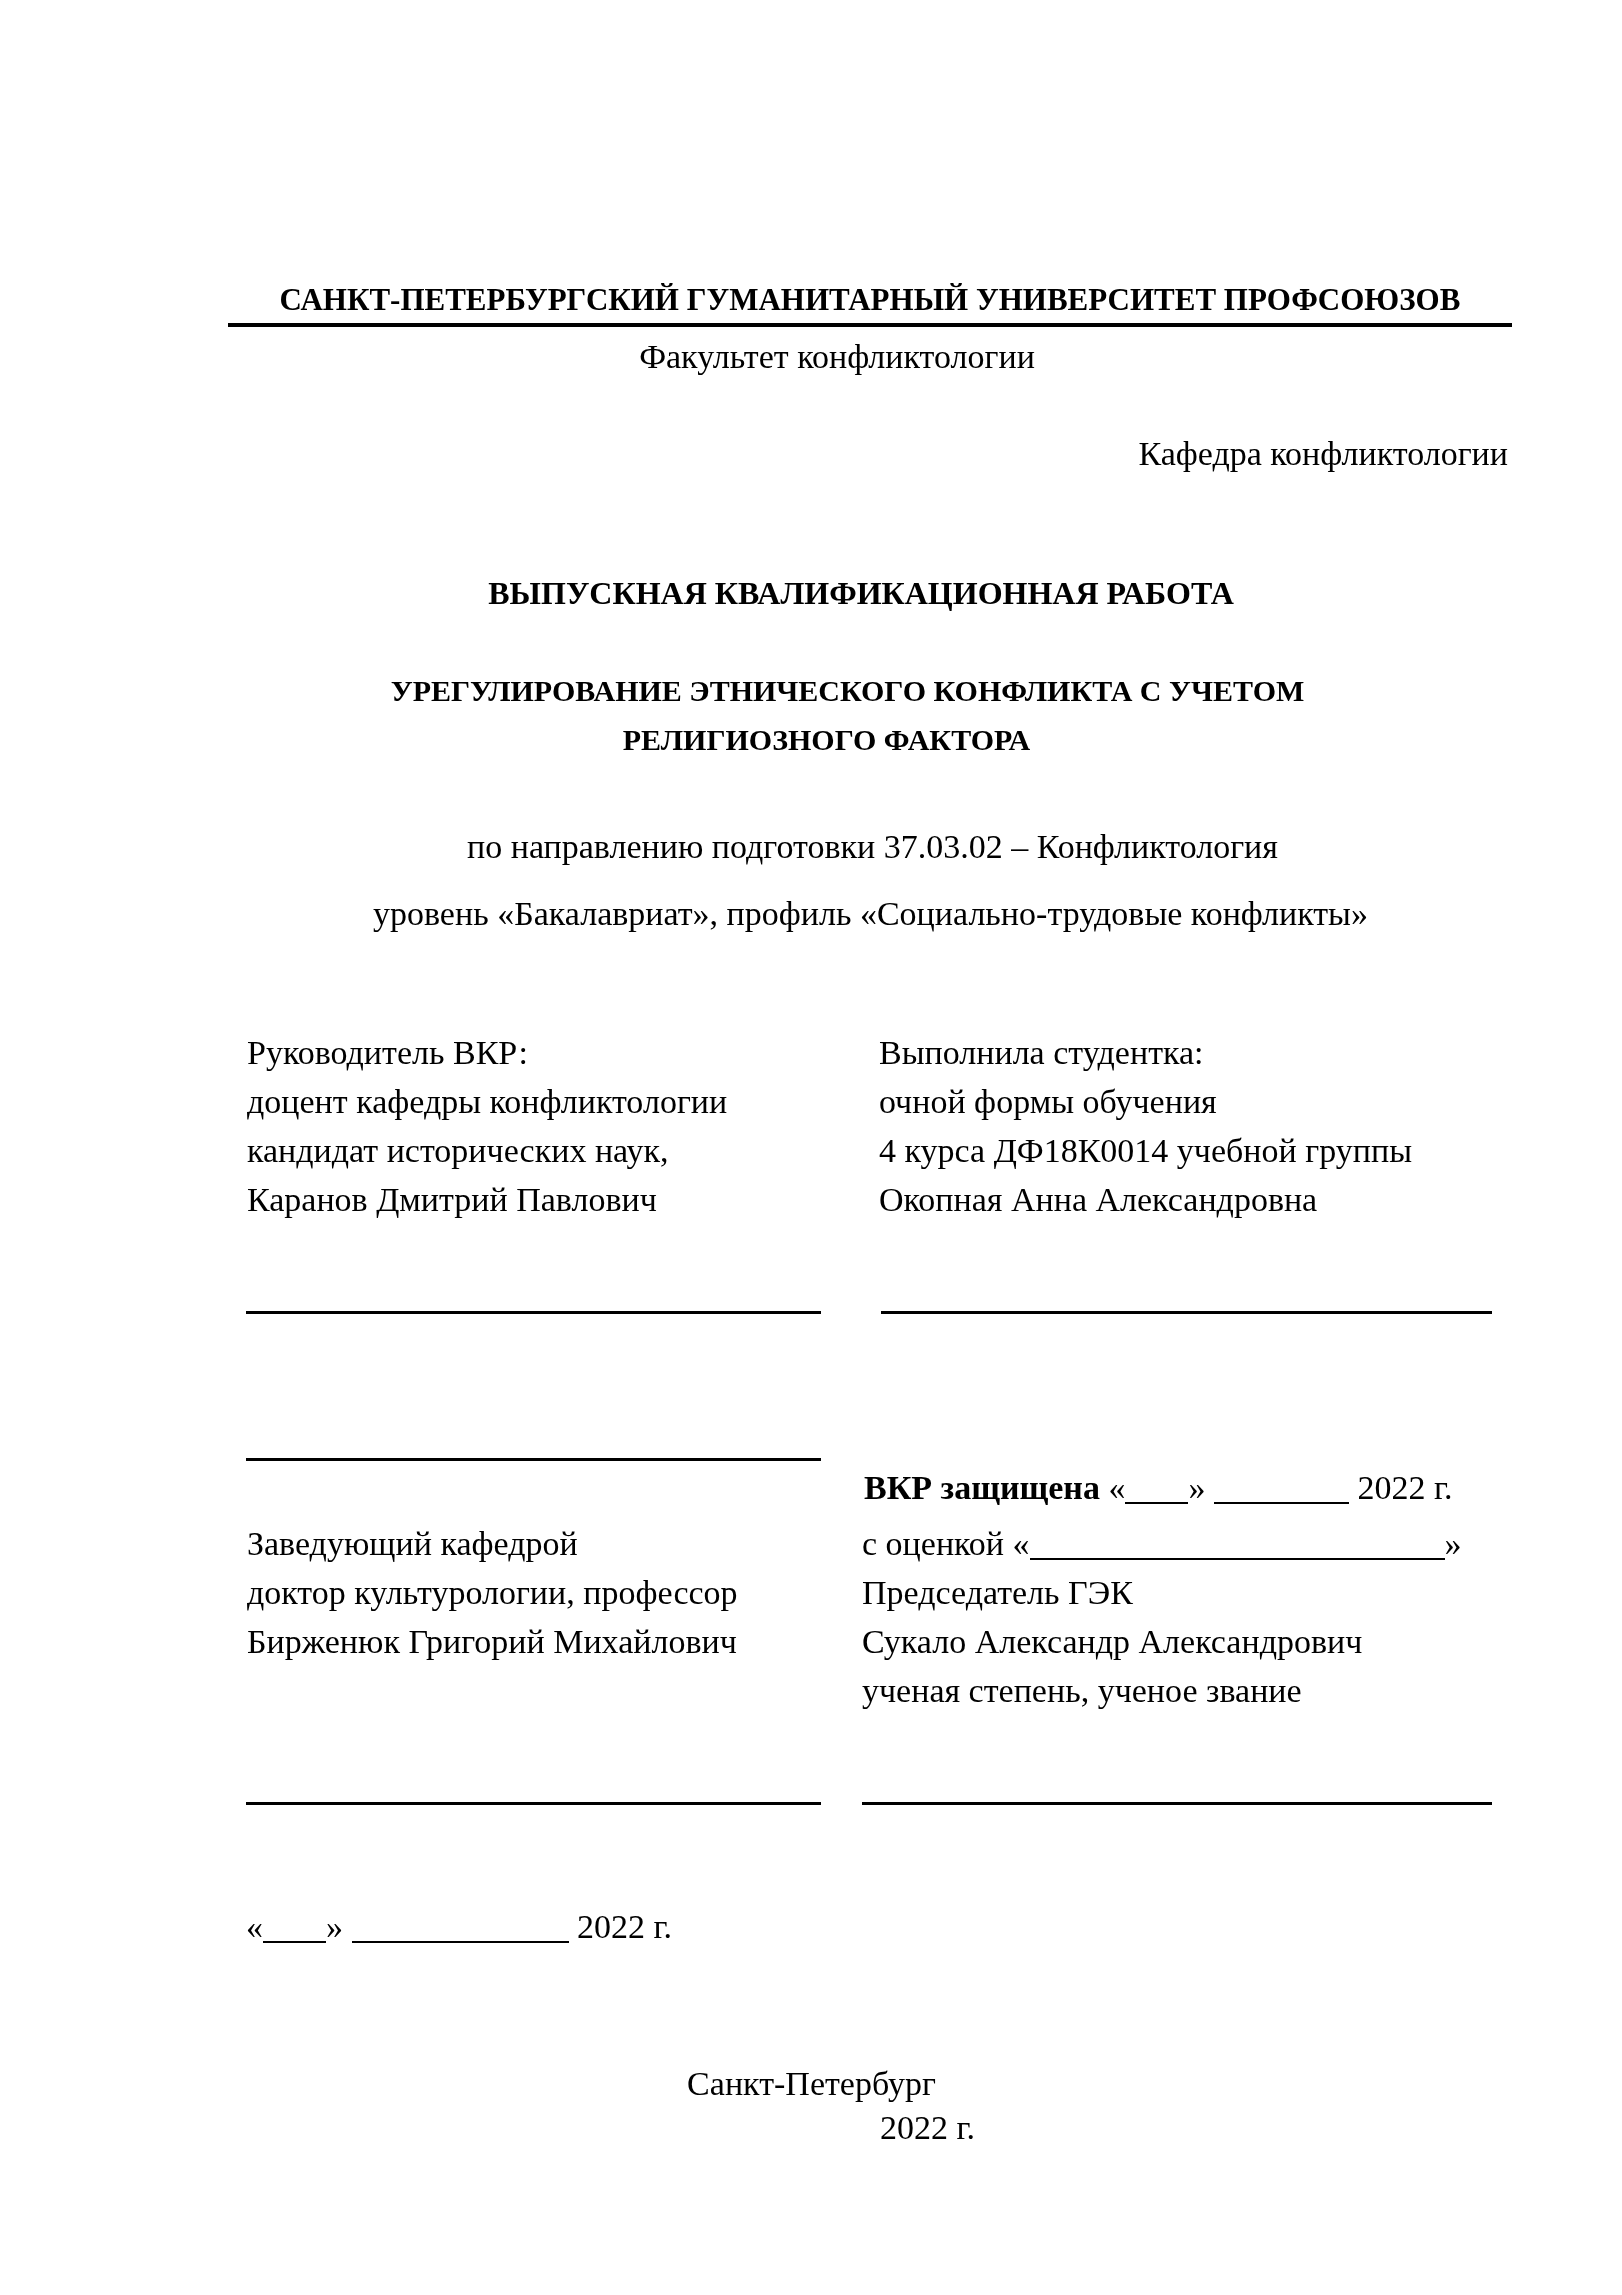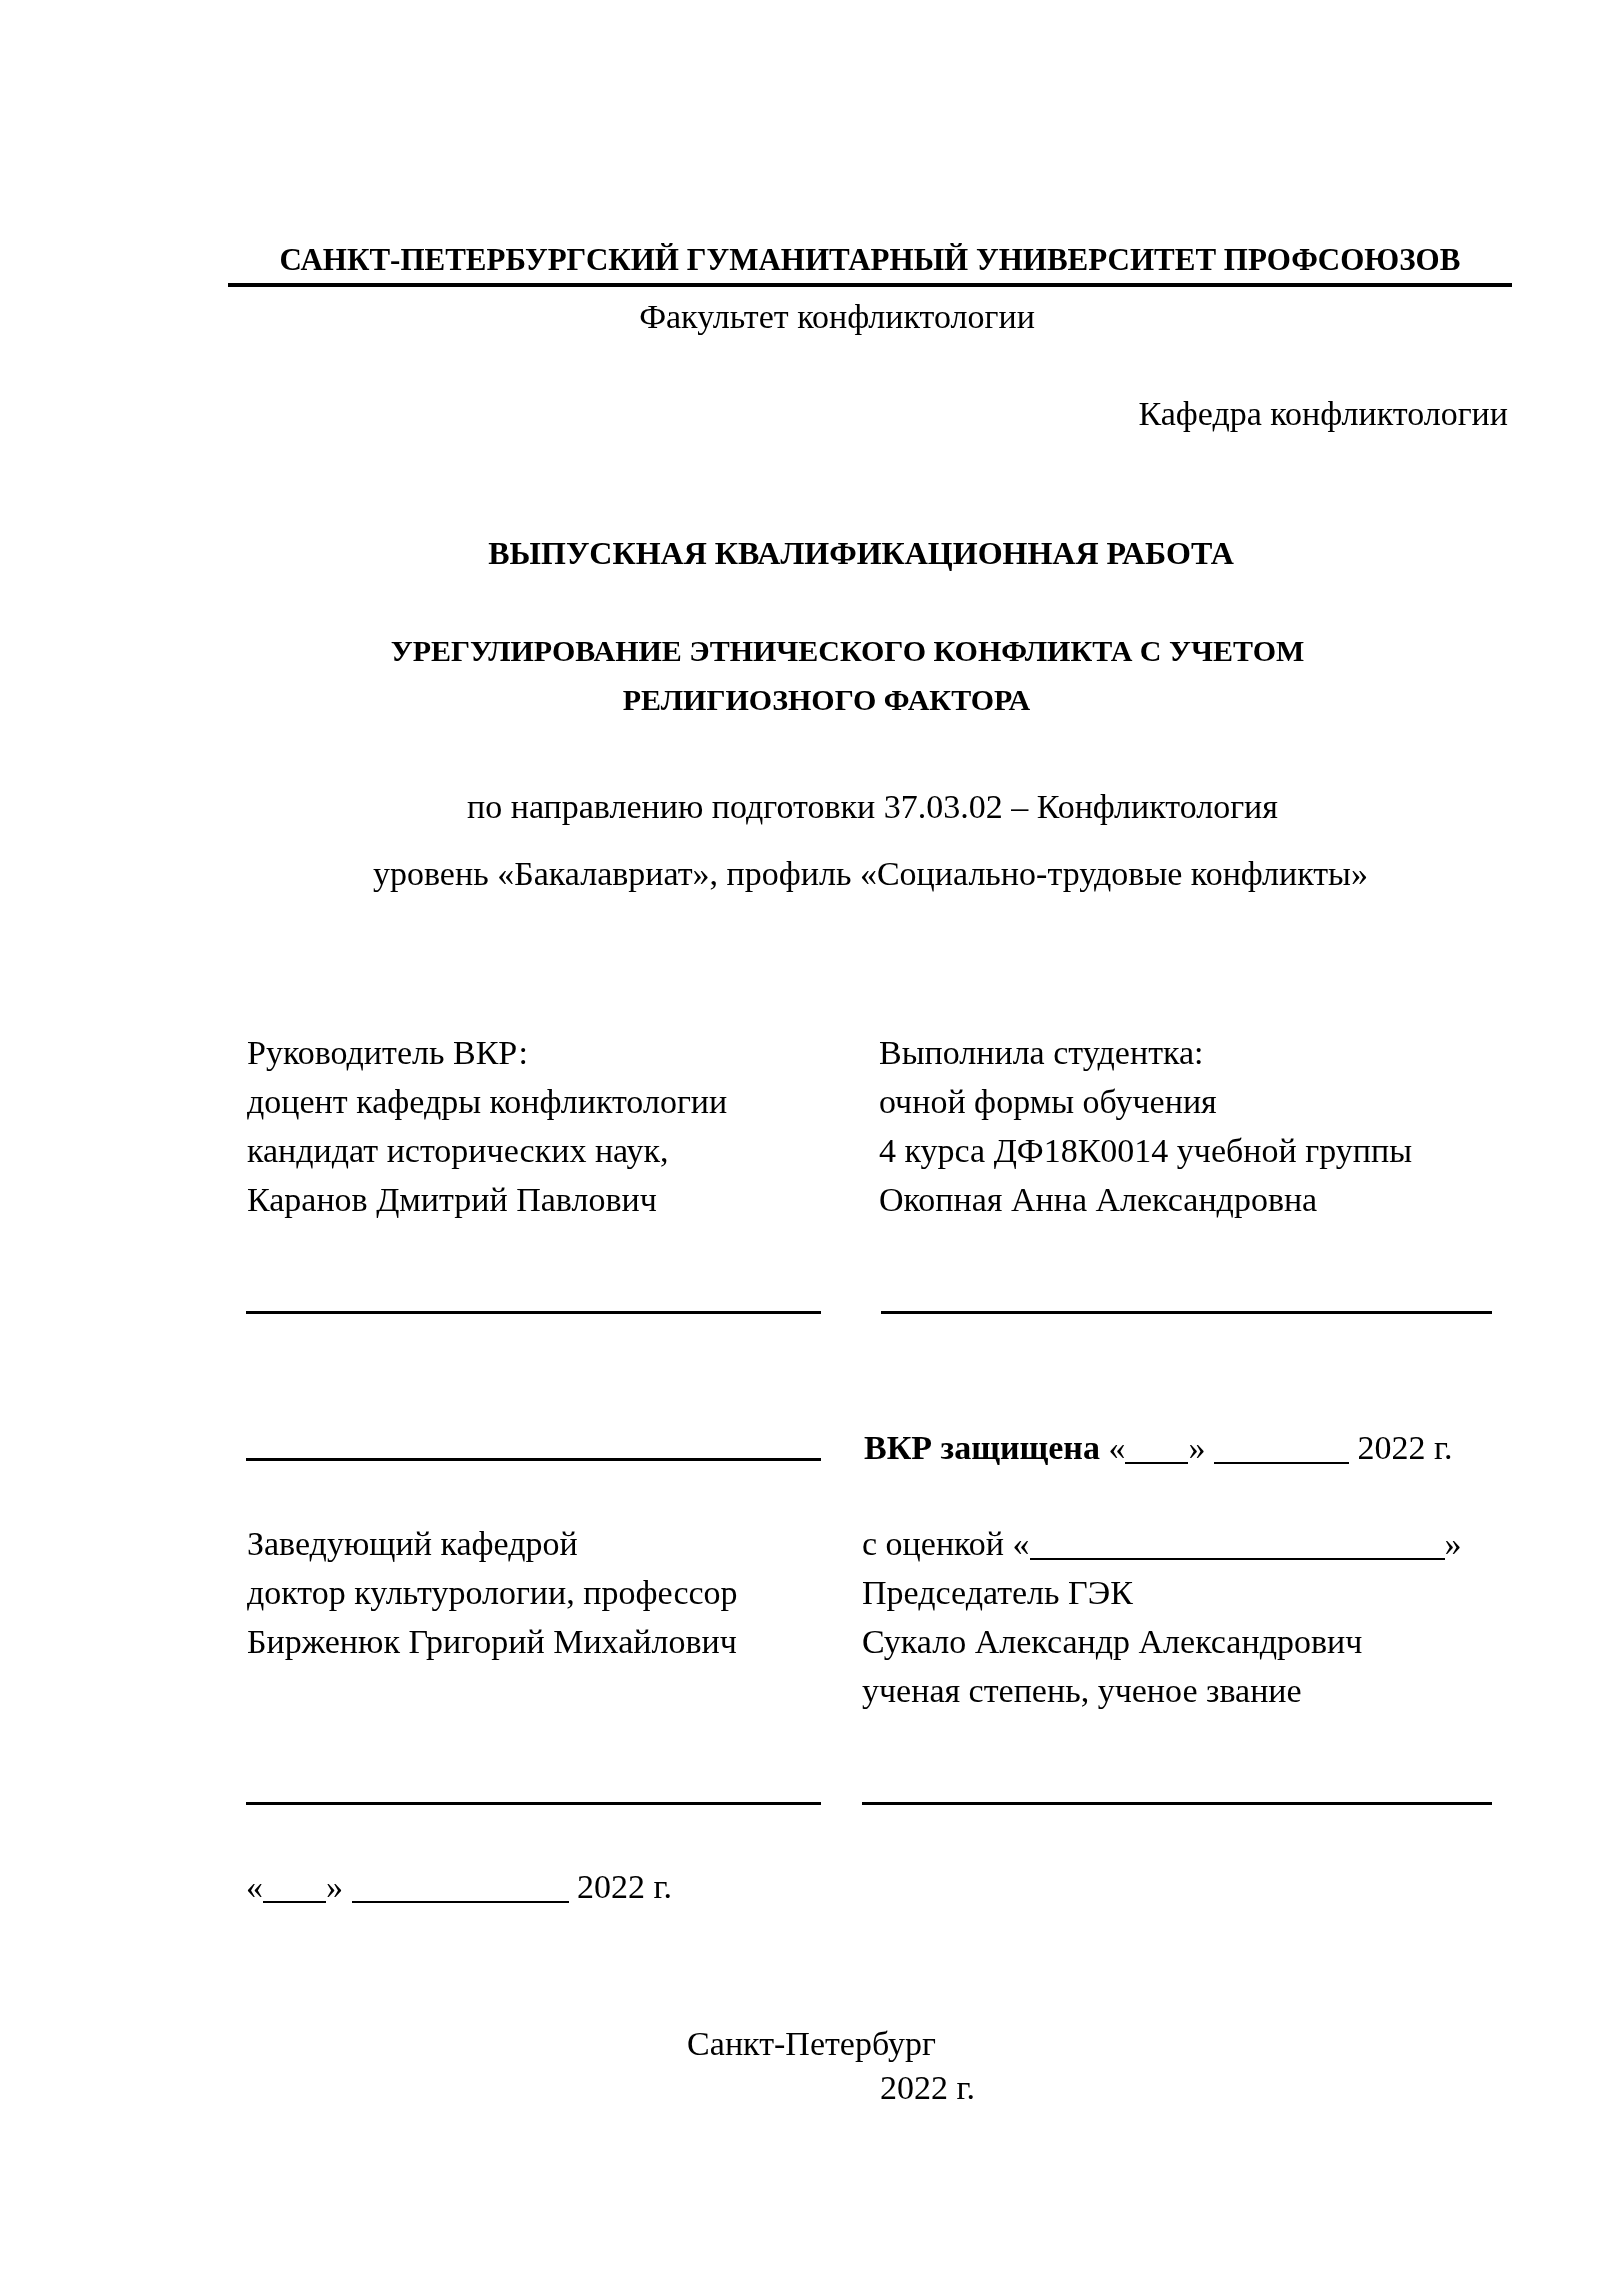--- a/index.html
+++ b/index.html
@@ -1,18 +1,18 @@
 <!DOCTYPE html>
 <html style="font-size:12.6px"><head>
 <meta charset="utf-8">
 <style>
   html, body { margin: 0; padding: 0; background: #ffffff; }
   body { width: 1623px; height: 2295px; position: relative; overflow: hidden;
          font-family: "Liberation Serif", "DejaVu Serif", serif; color: #000; }
-  .abs { position: absolute; white-space: nowrap; }
+  .abs { position: absolute; white-space: nowrap; margin-top: 40px; }
   .t { font-size: 34px; line-height: 49px; }
   .b { font-weight: bold; }
   #uni { left: 228px; width: 1284px; top: 236px; font-size: 31px; font-weight: bold; text-align: center; line-height: 47px; }
   #rule { left: 228px; top: 283px; width: 1284px; height: 3.9px; background: #000; }
   #faculty { left: 0; width: 1623px; top: 292px; text-align: center; padding-left: 51px; box-sizing: border-box; }
   #dept { right: 115px; top: 389px; }
   #worktype { left: 0; width: 1623px; top: 535px; text-align: center; font-size: 32px; padding-left: 99px; box-sizing: border-box; }
   #topic1 { left: 0; width: 1623px; top: 634px; text-align: center; font-size: 30px; padding-left: 72px; box-sizing: border-box; }
   #topic2 { left: 0; width: 1623px; top: 683px; text-align: center; font-size: 30px; padding-left: 30px; box-sizing: border-box; }
   #dir1 { left: 0; width: 1623px; top: 782px; text-align: center; padding-left: 122px; box-sizing: border-box; }

